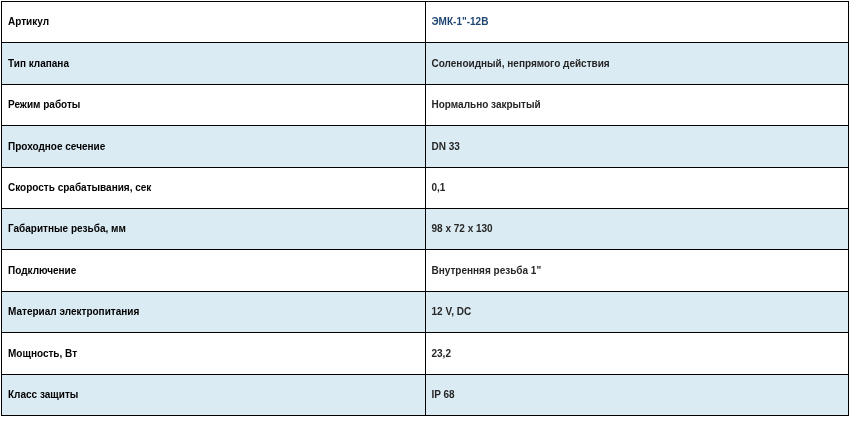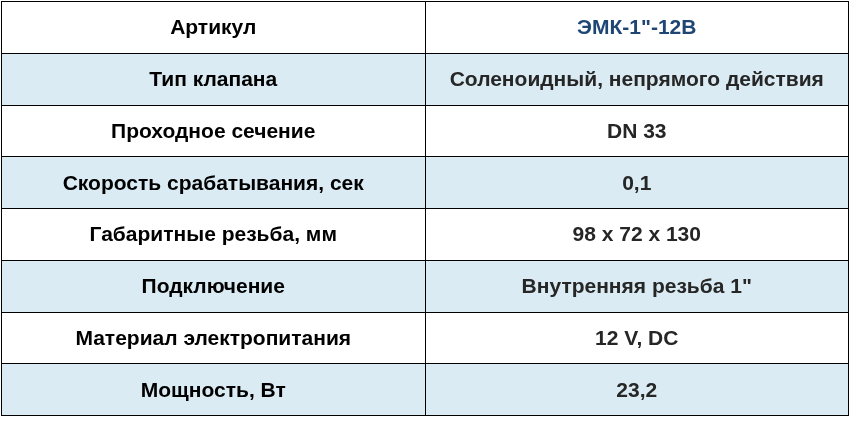--- a/index.html
+++ b/index.html
@@ -17,23 +17,23 @@
     position: absolute;
     left: 1px;
     top: 1px;
     width: 848px;
     height: 415px;
     border-collapse: collapse;
     table-layout: fixed;
   }
   table.spec td {
     border: 1.5px solid #000000;
-    text-align: center;
+    text-align: left;
     vertical-align: middle;
-    font-size: 21px;
+    font-size: 10px;
     line-height: 1.15;
     padding: 2px 6px;
     background: #ffffff;
   }
   table.spec tr:nth-child(even) td {
     background: #daebf3;
   }
   td.label-cell {
     font-weight: bold;
     color: #000000;
@@ -54,20 +54,24 @@
   <tbody>
       <tr>
         <td class="label-cell">Артикул</td>
         <td class="value-cell accent">ЭМК-1"-12В</td>
       </tr>
       <tr>
         <td class="label-cell">Тип клапана</td>
         <td class="value-cell">Соленоидный, непрямого действия</td>
       </tr>
       <tr>
+        <td class="label-cell">Режим работы</td>
+        <td class="value-cell">Нормально закрытый</td>
+      </tr>
+      <tr>
         <td class="label-cell">Проходное сечение</td>
         <td class="value-cell">DN 33</td>
       </tr>
       <tr>
         <td class="label-cell">Скорость срабатывания, сек</td>
         <td class="value-cell">0,1</td>
       </tr>
       <tr>
         <td class="label-cell">Габаритные резьба, мм</td>
         <td class="value-cell">98 х 72 х 130</td>
@@ -77,14 +81,18 @@
         <td class="value-cell">Внутренняя резьба 1"</td>
       </tr>
       <tr>
         <td class="label-cell">Материал электропитания</td>
         <td class="value-cell">12 V, DC</td>
       </tr>
       <tr>
         <td class="label-cell">Мощность, Вт</td>
         <td class="value-cell">23,2</td>
       </tr>
+      <tr>
+        <td class="label-cell">Класс защиты</td>
+        <td class="value-cell">IP 68</td>
+      </tr>
     </tbody>
 </table>
 
 </body></html>

